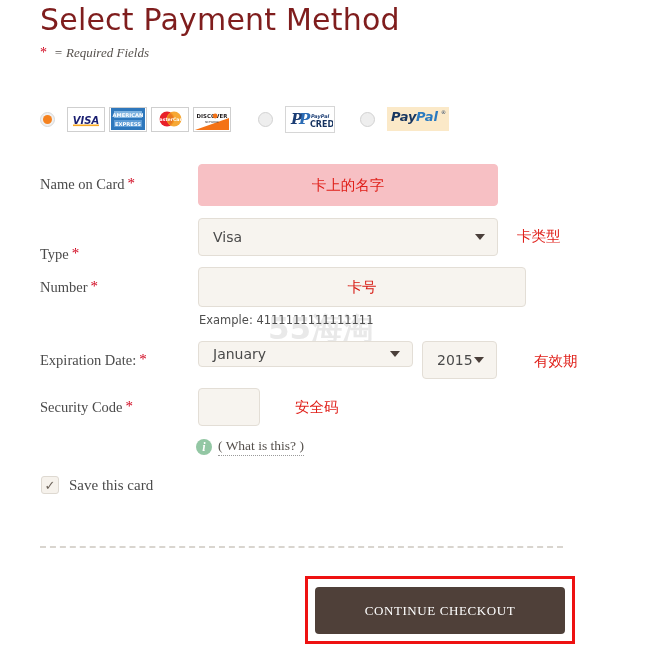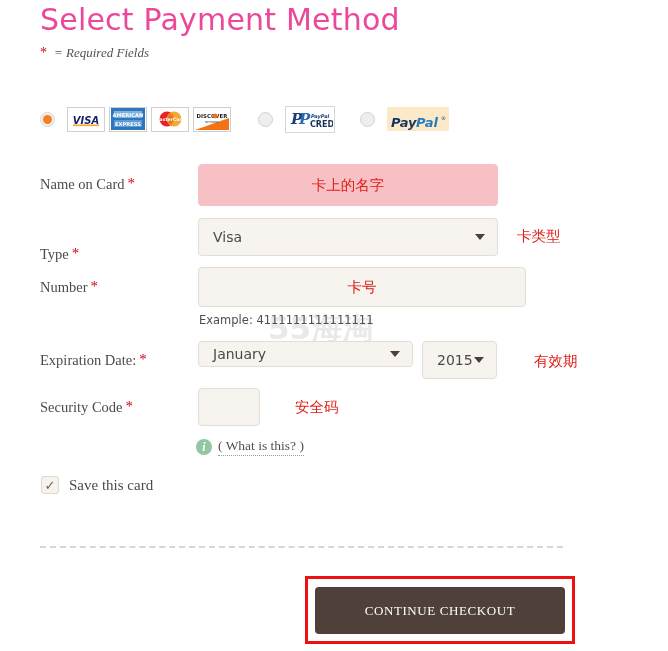--- a/index.html
+++ b/index.html
@@ -31,21 +31,21 @@
   }
 
   
   .page-title {
     position: absolute;
     left: 40px;
     top: 2px;
     font-family: "DejaVu Sans", sans-serif;
     font-size: 30px;
     font-weight: normal;
-    color: #ec4899;
+    color: #7f1d1d;
     letter-spacing: 0.2px;
   }
   .required-note {
     position: absolute;
     left: 40px;
     top: 45px;
     font-size: 13px;
     font-style: italic;
     color: #55504c;
     white-space: nowrap;
@@ -125,21 +125,21 @@
     box-sizing: border-box;
     display: flex;
     align-items: center;
     justify-content: center;
     margin-left: 12px;
   }
   .paypal-box {
     width: 62px; height: 24px;
     background: #fbe9c8;
     display: flex;
-    align-items: flex-end;
+    align-items: flex-start;
     justify-content: center;
     margin-left: 12px;
   }
 
   
   .frow { position: absolute; left: 0; width: 668px; }
   .flabel {
     position: absolute;
     left: 40px;
     font-family: "Liberation Serif", serif;

